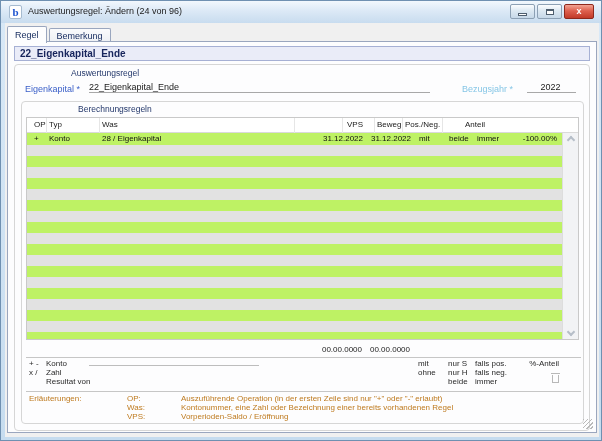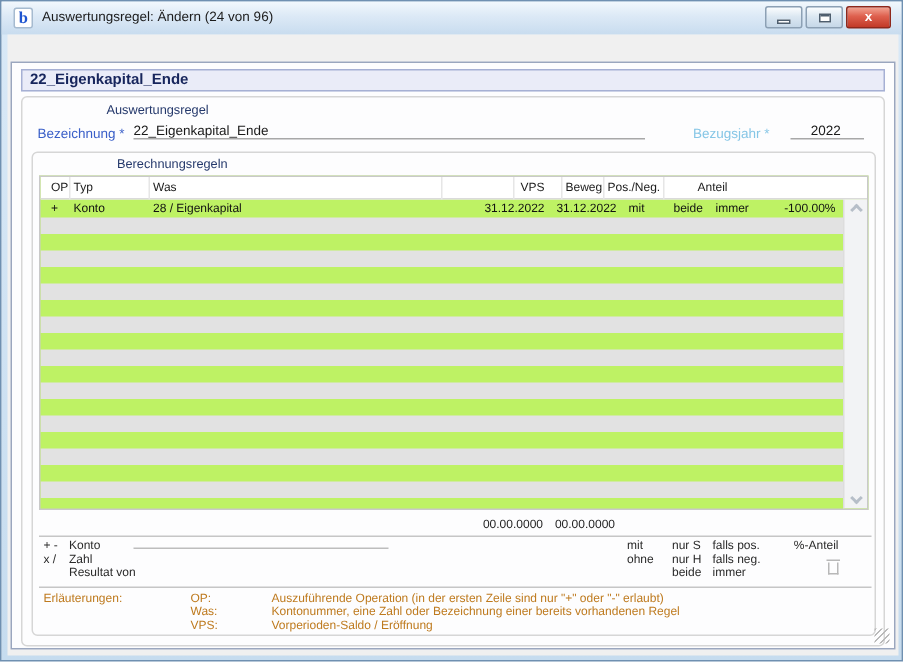--- a/index.html
+++ b/index.html
@@ -86,29 +86,33 @@
         <div class="glyph-max"></div>
       </div>
       <div class="wbtn close">
         <span>x</span>
       </div>
     </div>
   </div>
 
   <div class="client">
 
+    <div class="tabstrip">
+      <div class="tab active">Regel</div>
+      <div class="tab inactive">Bemerkung</div>
+    </div>
 
     <div class="page">
 
       <div class="rule-header">22_Eigenkapital_Ende</div>
 
       <div class="groupbox gb-outer">
         <div class="gb-label">Auswertungsregel</div>
 
-        <div class="f-label" style="left:10px; top:19px;">Bezeichnung *</div>
+        <div class="f-label" style="left:10px; top:19px;">Eigenkapital *</div>
         <div class="f-value" style="left:74px; top:17px; width:341px;">22_Eigenkapital_Ende</div>
         <div class="f-label" style="left:447px; top:19px; color:#86C6E6;">Bezugsjahr *</div>
         <div class="f-value" style="left:512px; top:17px; width:49px; text-align:center; padding-right:2px;">2022</div>
 
         <div class="groupbox gb-inner">
           <div class="gb-label" style="top:2px;">Berechnungsregeln</div>
 
           <div class="tbl">
             <div class="thead">
               <div class="c-op">OP</div>

